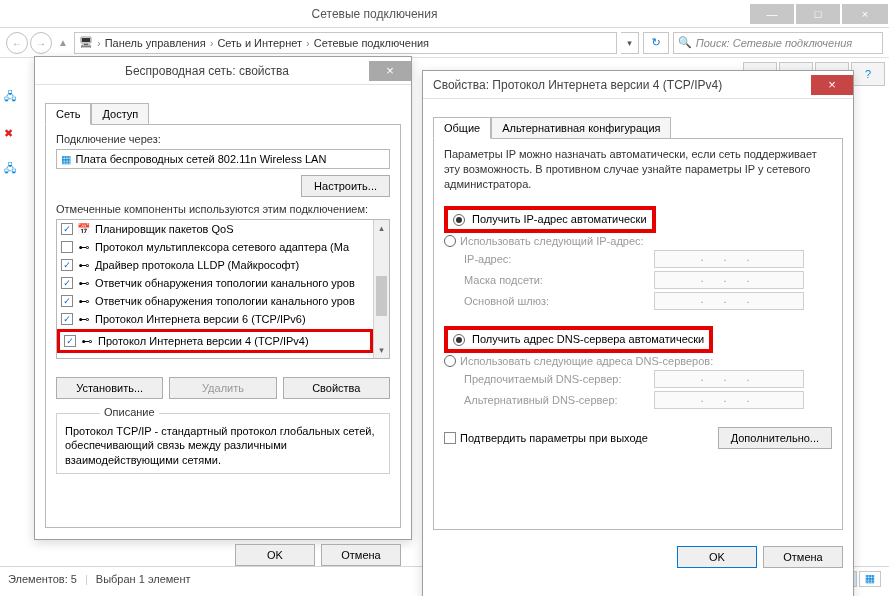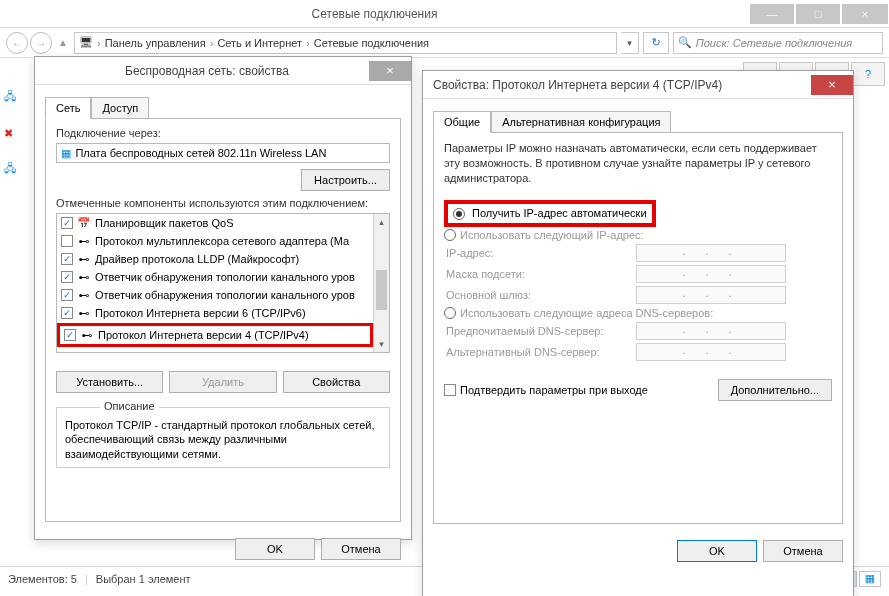--- a/index.html
+++ b/index.html
@@ -25,21 +25,21 @@
   .statusbar .sep { margin: 0 8px; color: #ccc; }
   .statusbar .spacer { flex: 1; }
   .statusbar .sicn { width: 22px; height: 16px; border: 1px solid #c7c7c7; margin-left: 2px; display:flex; align-items:center; justify-content:center; color:#0b87d8; }
   .sicn.active { background: #cee7f7; }
   
   .dialog { position: absolute; background: #fff; border: 1px solid #9e9e9e; box-shadow: 0 3px 10px rgba(0,0,0,.15); }
   .dlg-title { height: 28px; background: #fff; border-bottom: 1px solid #e1e1e1; display: flex; align-items: center; padding-left: 10px; font-size: 12px; color: #444; }
   .dlg-title .closebtn { margin-left: auto; width: 42px; height: 20px; background: #c74545; color: #fff; display:flex; align-items:center; justify-content:center; font-size: 13px; }
   .dlg-title .closebtn.grey { background: #a9a9a9; }
   .dlg-body { padding: 6px 10px 8px; }
-  .tabs { display: flex; gap: -1px; margin-top: 6px; }
+  .tabs { display: flex; gap: -1px; margin-top: 12px; }
   .tab { padding: 4px 10px; border: 1px solid #b8b8b8; background: #fff; font-size: 11px; position: relative; }
   .tab.active { border-bottom: 1px solid #fff; z-index: 2; }
   .tab.inactive { background: #f5f5f5; }
   .tabpane { border: 1px solid #b8b8b8; margin-top: -1px; padding: 8px 10px; background: #fff; }
   .label { font-size: 11px; color: #333; }
   .fieldwrap { margin-top: 4px; }
   .textfield { width: 100%; height: 20px; border: 1px solid #b8b8b8; padding: 0 4px; display: flex; align-items: center; font-size: 11px; }
   .btn { height: 22px; min-width: 80px; padding: 0 12px; border: 1px solid #adadad; background: #efefef; font-size: 11px; display:inline-flex; align-items:center; justify-content:center; }
   .listbox { border: 1px solid #b8b8b8; height: 140px; overflow: hidden; position: relative; margin-top: 4px; }
   .list-inner { position: absolute; left: 0; right: 16px; top: 0; bottom: 0; overflow: hidden; }
@@ -56,21 +56,21 @@
   .descbox .gl { top: -14px; }
   .btnrow { display:flex; gap: 6px; margin-top: 18px; justify-content: flex-start; }
   .dlg-footer { display:flex; justify-content:flex-end; gap:6px; padding: 8px 10px; border-top: 0; }
   
   .radio { width:12px; height:12px; border:1px solid #666; border-radius:50%; display:inline-flex; align-items:center; justify-content:center; margin-right:4px; }
   .radio .dot { width:6px; height:6px; background:#333; border-radius:50%; }
   .ipfield { display:inline-block; width:150px; height:18px; border:1px solid #cfcfcf; background:#fafafa; color:#999; text-align:center; letter-spacing: 20px; padding-left:12px; font-size:11px; }
   .disabled-text { color: #9a9a9a; }
   .hl-red { border: 4px solid #e70000; padding: 3px 5px; display:inline-block; }
   .row { display:flex; align-items:center; margin: 3px 0; }
-  .row.indent { margin-left: 2px; }
+  .row.indent { margin-left: 20px; }
   .row .rlabel { width: 190px; }
 </style>
 </head>
 <body>
 
 <div class="titlebar">
   <div class="titlebar-title">Сетевые подключения</div>
   <div class="titlebar-btns">
     <div class="tbtn">—</div>
     <div class="tbtn">□</div>
@@ -231,20 +231,28 @@
           </div>
         <div class="row indent">
             <span class="rlabel disabled-text">Маска подсети:</span>
             <span class="ipfield">...</span>
           </div>
         <div class="row indent">
             <span class="rlabel disabled-text">Основной шлюз:</span>
             <span class="ipfield">...</span>
           </div>
 
+        <div style="margin-top:16px">
+          <div class="hl-red">
+            <span class="radio">
+                <span class="dot"></span>
+              </span>
+            <span>Получить адрес DNS-сервера автоматически</span>
+          </div>
+        </div>
         <div class="row" style="margin-top:2px">
           <span class="radio"></span>
           <span class="disabled-text">Использовать следующие адреса DNS-серверов:</span>
         </div>
         <div class="row indent">
             <span class="rlabel disabled-text">Предпочитаемый DNS-сервер:</span>
             <span class="ipfield">...</span>
           </div>
         <div class="row indent">
             <span class="rlabel disabled-text">Альтернативный DNS-сервер:</span>

